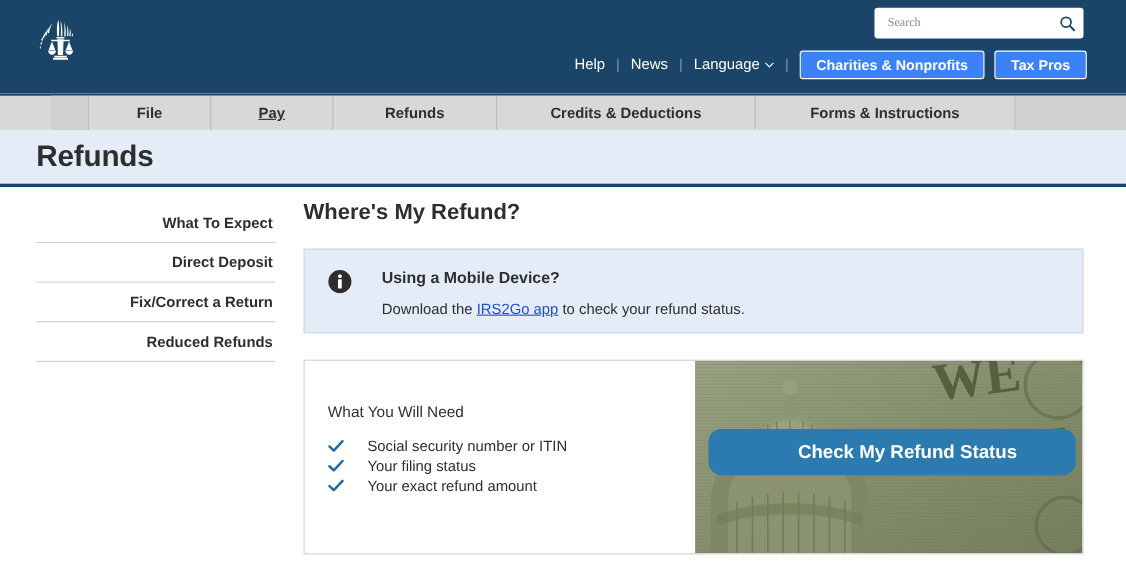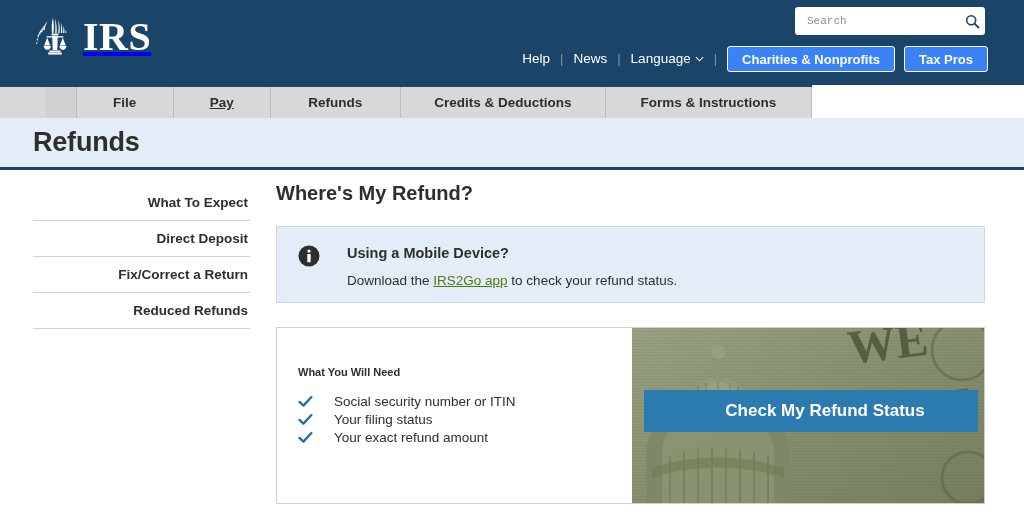--- a/index.html
+++ b/index.html
@@ -28,21 +28,21 @@
   }
 
   .search-wrap {
     position: absolute; left: 795px; top: 7px;
     width: 190px; height: 28px;
     background: #ffffff; border-radius: 3px;
     display: flex; align-items: center;
   }
   .search-input {
     flex: 1; border: 0; outline: none;
-    font-family: Liberation Mono, monospace;
+    font-family: Liberation Serif, serif;
     font-size: 11px; color: #333;
     padding: 0 6px 0 12px; background: transparent;
     height: 26px;
   }
   .search-input::placeholder { color: #8d8d8d; }
   .search-btn {
     width: 30px; height: 28px; border: 0; background: transparent;
     cursor: pointer; display: flex; align-items: center; justify-content: center;
   }
 
@@ -62,21 +62,21 @@
     height: 26px; padding: 0 14px;
     background: #3b82f6; border: 1px solid #ffffff; border-radius: 3px;
     color: #ffffff; font-size: 13px; font-weight: 700;
     text-decoration: none; white-space: nowrap;
   }
   .hdr-btn + .hdr-btn { margin-left: 9px; }
 
   
   .main-nav {
     position: relative;
-    width: 812px; height: 33px;
+    width: 1024px; height: 33px;
     background: #d8d8d8;
     border-top: 2px solid #1b4568;
     display: flex;
     padding-left: 46px;
   }
   .nav-pad-left { width: 34px; height: 100%; background: #d0d0d0; }
   .nav-item {
     position: relative;
     display: flex; align-items: center; justify-content: center;
     height: 100%;
@@ -152,38 +152,38 @@
   }
   .info-text { margin-left: 27px; }
   .info-title {
     font-size: 14.5px; font-weight: 700; color: #2e2e2e;
     line-height: 18px;
   }
   .info-body {
     margin-top: 10px;
     font-size: 13.5px; color: #2e2e2e; line-height: 18px;
   }
-  .info-body a { color: #4d7c0f; text-decoration: underline; }
+  .info-body a { color: #1d4ed8; text-decoration: underline; }
 
   
   .card {
     margin-top: 24px;
     width: 709px; height: 177px;
     border: 1px solid #cfcfcf;
     display: flex;
     background: #ffffff;
     overflow: hidden;
   }
   .card-left {
     width: 355px; flex: 0 0 355px;
     padding: 38px 0 0 21px;
     background: #ffffff;
   }
   .need-title {
-    font-size: 11px; font-weight: 700; color: #2e2e2e;
+    font-size: 14px; font-weight: 400; color: #2e2e2e;
   }
   .need-list { margin-top: 15px; list-style: none; }
   .need-list li {
     display: flex; align-items: flex-start;
     font-size: 13.5px; color: #2e2e2e;
     line-height: 17px; margin-bottom: 1px; gap: 16px;
   }
   .check {
     flex: 0 0 15px; width: 15px; height: 15px;
     margin-right: 5px; margin-top: 1px;
@@ -192,21 +192,21 @@
   .card-right {
     flex: 1; position: relative;
     overflow: hidden;
     background: #8b9275;
   }
   .bill-img { position: absolute; inset: 0; width: 100%; height: 100%; display: block; }
   .cta-btn {
     position: absolute; left: 12px; top: 62px;
     width: 334px; height: 42px;
     background: #2b7bb0;
-    border: 0; border-radius: 0;
+    border: 0; border-radius: 12px;
     color: #ffffff; font-family: "Liberation Sans", sans-serif;
     font-size: 17px; font-weight: 700;
     cursor: pointer;
     display: flex; align-items: center; justify-content: center; padding-left: 28px;
   }
 </style>
 </head>
 <body>
 
 <div class="top-header">
@@ -230,21 +230,20 @@
         <path d="M19.2 20.6 h5.6 l-0.5 14.5 h-4.6 Z"></path>
         <path d="M13.6 21.2 h16.8 v1.3 h-16.8 Z"></path>
         <path d="M14.2 22.8 l-3 7.6 h6 Z"></path>
         <path d="M29.8 22.8 l-3 7.6 h6 Z"></path>
         <path d="M10.6 30.9 h7.4 c-0.3 2.4 -2 3.9 -3.7 3.9 c-1.7 0 -3.4 -1.5 -3.7 -3.9 Z"></path>
         <path d="M26.2 30.9 h7.4 c-0.3 2.4 -2 3.9 -3.7 3.9 c-1.7 0 -3.4 -1.5 -3.7 -3.9 Z"></path>
         <path d="M16.4 35.6 h11.2 v1.6 h-11.2 Z"></path>
         <path d="M15.2 37.6 h13.6 v1.8 h-13.6 Z"></path>
       </g>
     </svg>
-    <span class="irs-word">IRS</span>
   </a>
 
   <div class="search-wrap">
     <input class="search-input" type="text" placeholder="Search" style="">
     <button class="search-btn">
       <svg width="15" height="15" viewBox="0 0 16 16" aria-hidden="true">
         <circle cx="6.6" cy="6.6" r="4.8" fill="none" stroke="#1b4568" stroke-width="1.7"></circle>
         <line x1="10.2" y1="10.2" x2="14.4" y2="14.4" stroke="#1b4568" stroke-width="1.9" stroke-linecap="round"></line>
       </svg>
     </button>

